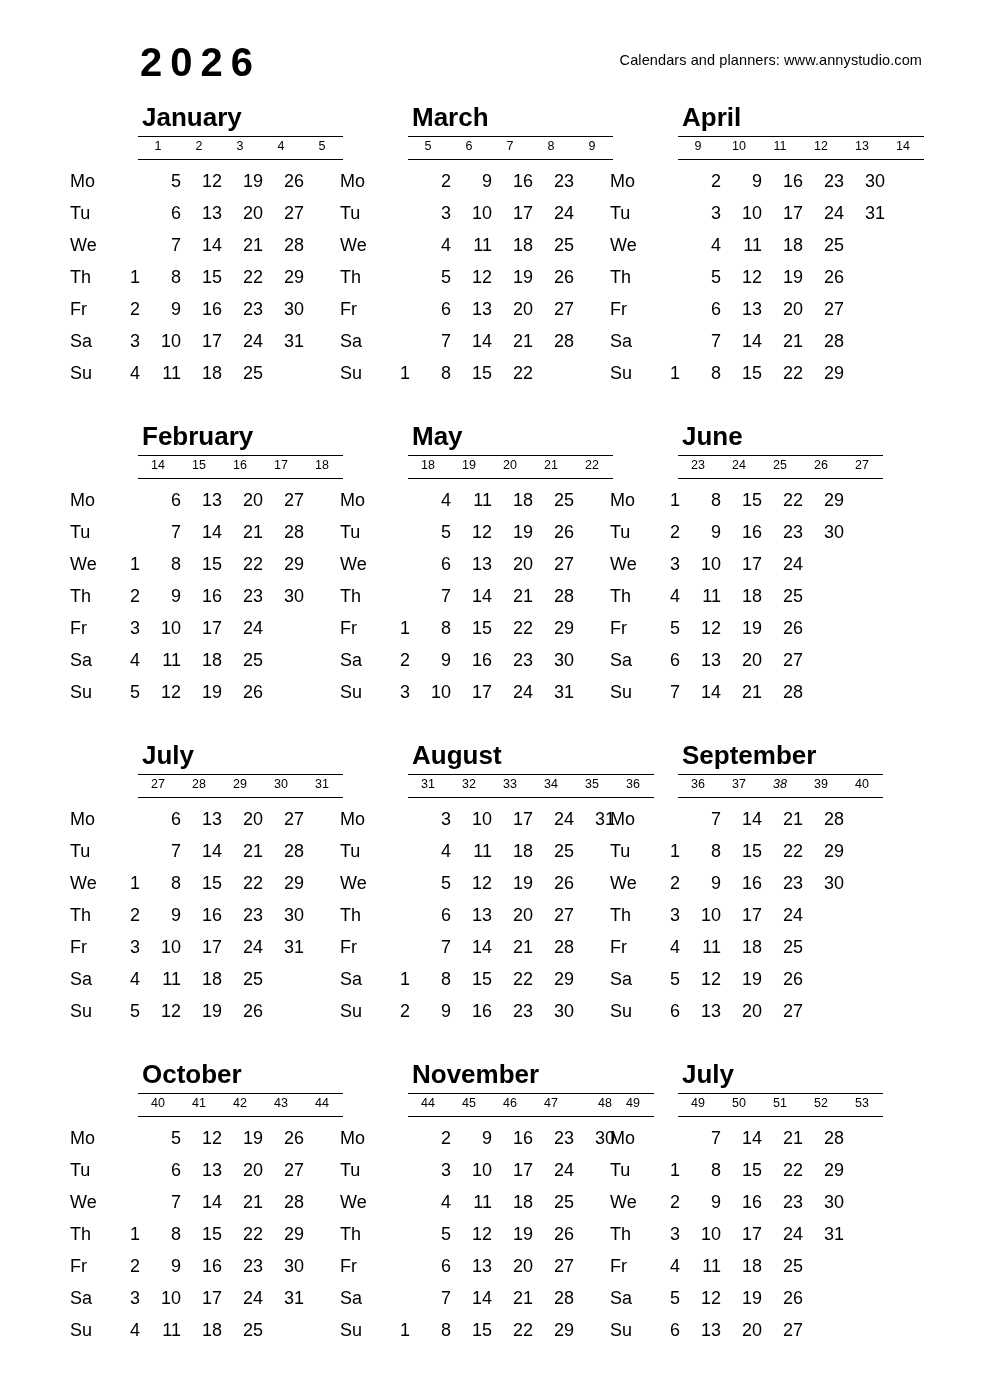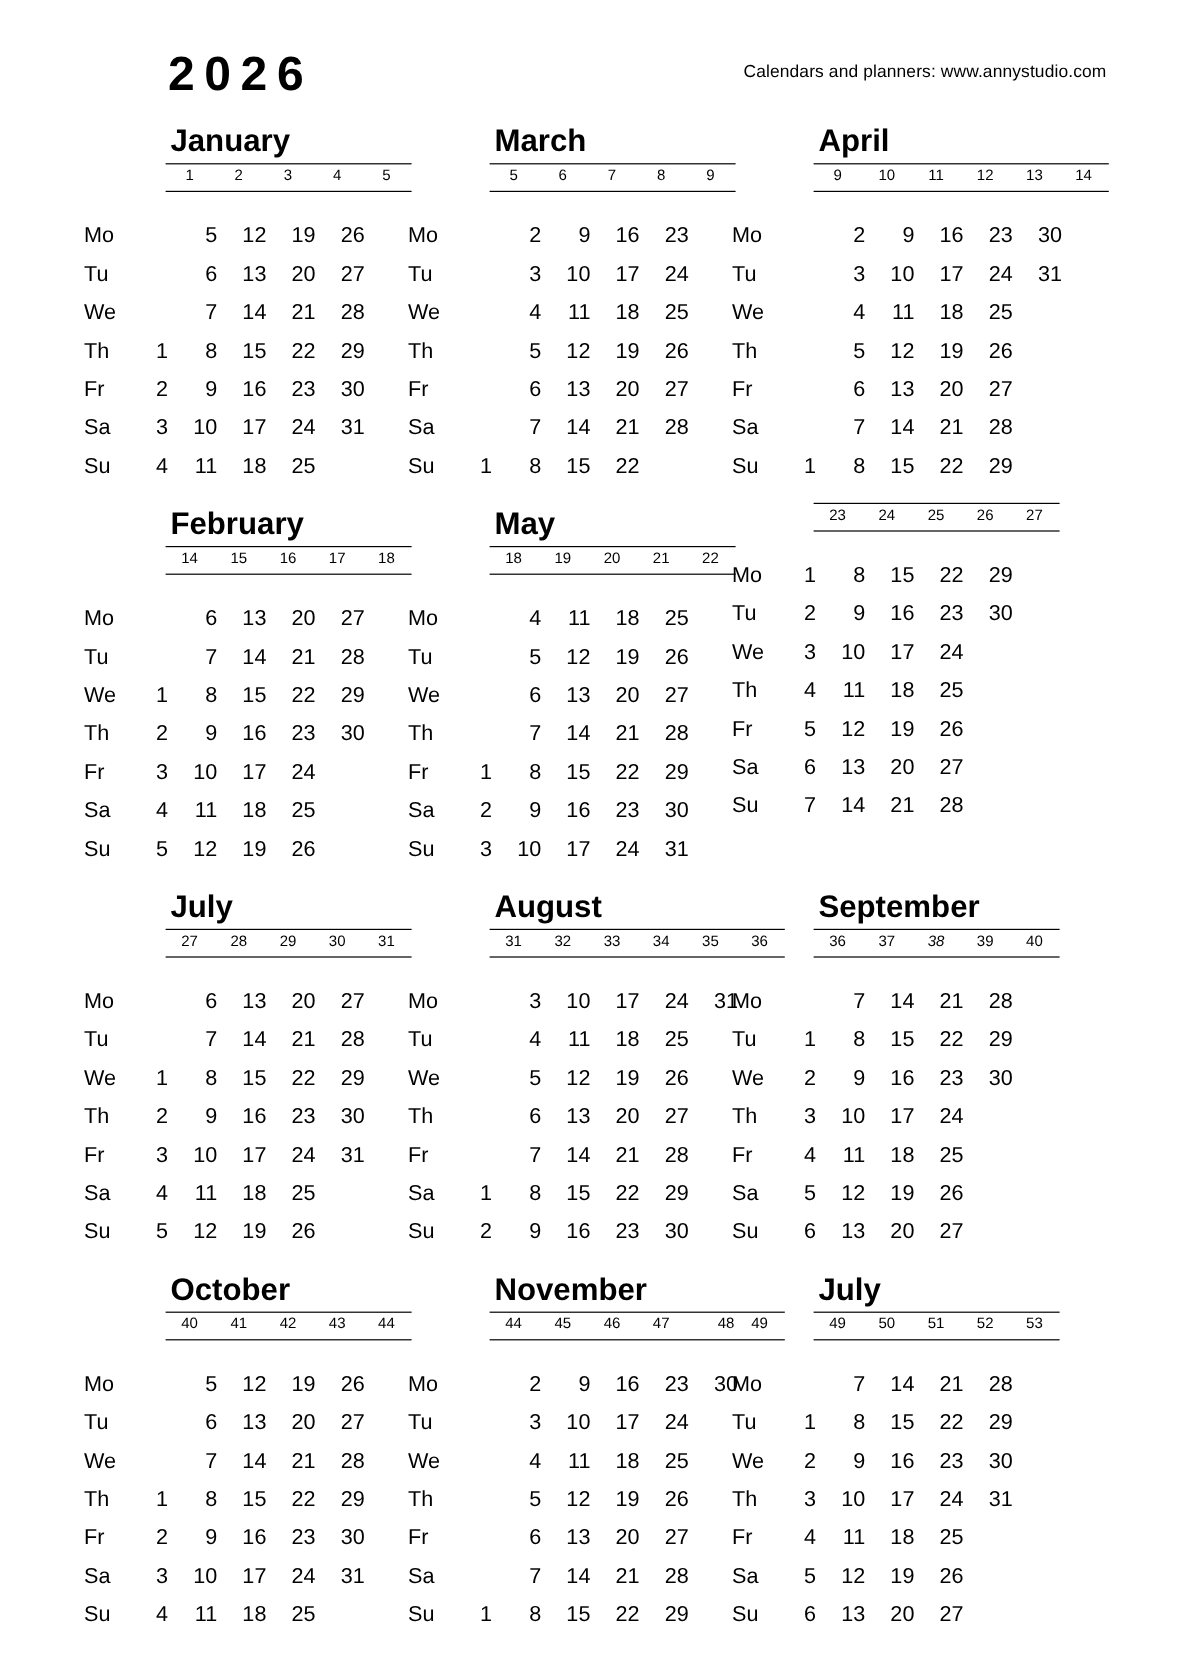--- a/index.html
+++ b/index.html
@@ -87,21 +87,21 @@
   }
   .weeknums .wn {
     position: absolute;
     top: 2px;
     font-size: 12.5px;
     text-align: center;
     width: 40px;
   }
   .daysgrid {
     position: relative;
-    margin-top: 20px;
+    margin-top: 5px;
   }
   .dayrow {
     position: relative;
     height: 32px;
   }
   .daylabel {
     position: absolute;
     left: 0;
     top: 0;
     width: 46px;
@@ -474,20 +474,21 @@
               <span class="daylabel">Su</span>
               <span class="cell" style="left: 30px;">3</span>
               <span class="cell" style="left: 71px;">10</span>
               <span class="cell" style="left: 112px;">17</span>
               <span class="cell" style="left: 153px;">24</span>
               <span class="cell" style="left: 194px;">31</span>
             </div>
           </div>
         </div>
         <div class="month col3">
+          <div class="month-name">June</div>
           <div class="weeknums" style="width: 205px;">
             <span class="wn" style="left: 0px;">23</span>
             <span class="wn" style="left: 41px;">24</span>
             <span class="wn" style="left: 82px;">25</span>
             <span class="wn" style="left: 123px;">26</span>
             <span class="wn" style="left: 164px;">27</span>
           </div>
           <div class="daysgrid">
             <div class="dayrow">
               <span class="daylabel">Mo</span>

